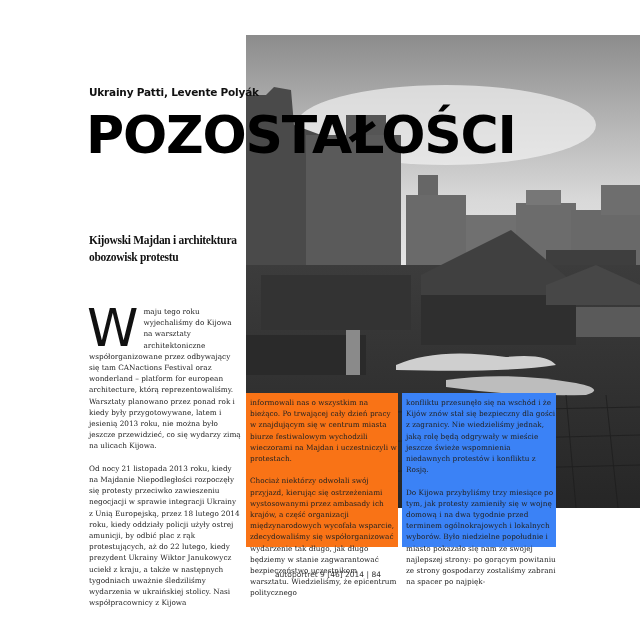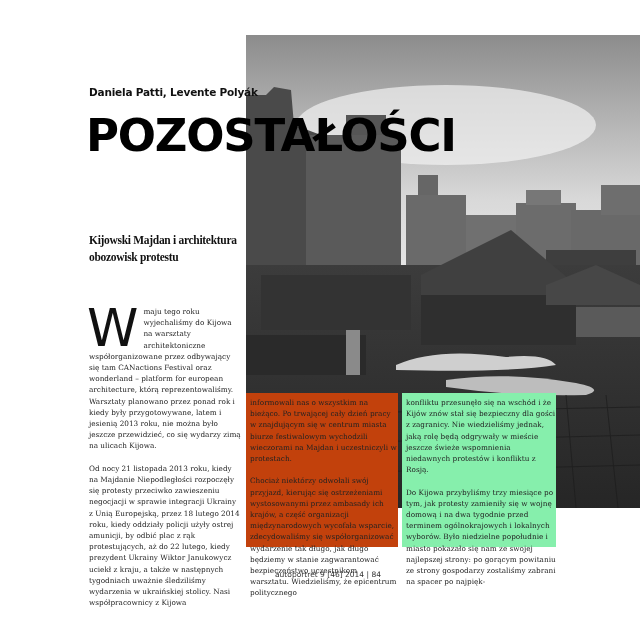--- a/index.html
+++ b/index.html
@@ -1,28 +1,28 @@
 <!DOCTYPE html>
 <html><head>
 <meta charset="utf-8">
 <style>
   html, body { margin:0; padding:0; }
   body { width:640px; height:640px; background:#ffffff; position:relative; overflow:hidden; font-family:"DejaVu Serif", serif; color:#1a1a1a; }
   .photo { position:absolute; left:246px; top:35px; width:394px; height:473px; overflow:hidden; background:#3a3a3a; }
   .photo svg { display:block; }
   .authors { position:absolute; left:89px; top:86px; font-family:"DejaVu Sans", sans-serif; font-weight:bold; font-size:10.5px; color:#111; letter-spacing:-0.2px; }
-  .title { position:absolute; left:86px; top:110px; font-family:"DejaVu Sans", sans-serif; font-weight:bold; font-size:45px; line-height:51px; color:#000; letter-spacing:-1.2px; z-index:3; }
+  .title { position:absolute; left:86px; top:110px; font-family:"DejaVu Sans", sans-serif; font-weight:bold; font-size:52px; line-height:51px; color:#000; letter-spacing:-1.2px; z-index:3; }
   .title div { white-space:nowrap; }
   .subtitle { position:absolute; left:89px; top:232px; width:160px; font-family:Liberation Serif, serif; font-weight:bold; font-size:11.5px; line-height:17px; color:#111; letter-spacing:-0.3px; }
   .col { position:absolute; font-size:7.3px; line-height:11.2px; color:#222; text-align:left; }
   .col p { margin:0 0 11.2px 0; }
   .col1 { left:89px; top:306px; width:152px; }
   .dropcap { float:left; font-family:"DejaVu Sans", sans-serif; font-weight:normal; font-size:52px; line-height:42px; margin:1px 5px 0 -2px; color:#111; }
-  .col2 { left:246px; top:393px; width:148px; background:#c2410c; padding:4px 0 0 4px; height:150px; z-index:2; }
-  .col3 { left:402px; top:393px; width:150px; background:#86efac; padding:4px 0 0 4px; height:150px; z-index:2; }
+  .col2 { left:246px; top:393px; width:148px; background:#f97316; padding:4px 0 0 4px; height:150px; z-index:2; }
+  .col3 { left:402px; top:393px; width:150px; background:#3b82f6; padding:4px 0 0 4px; height:150px; z-index:2; }
   .footer { position:absolute; left:275px; top:570px; font-family:"DejaVu Sans", sans-serif; font-size:7.5px; color:#333; }
 </style>
 </head>
 <body>
 
 <div class="photo">
   <svg width="394" height="473" viewBox="0 0 394 473" xmlns="http://www.w3.org/2000/svg">
     <defs>
       <linearGradient id="sky" x1="0" y1="0" x2="0" y2="1">
         <stop offset="0" stop-color="#8c8c8c"></stop>
@@ -68,21 +68,21 @@
     <g stroke="#1e1e1e" stroke-width="1" opacity="0.8">
       <line x1="0" y1="380" x2="394" y2="372"></line>
       <line x1="0" y1="410" x2="394" y2="400"></line>
       <line x1="0" y1="440" x2="394" y2="430"></line>
       <line x1="320" y1="360" x2="330" y2="473"></line>
       <line x1="360" y1="360" x2="372" y2="473"></line>
     </g>
   </svg>
 </div>
 
-<div class="authors">Daniela Patti, Levente Polyák</div>
+<div class="authors">Ukrainy Patti, Levente Polyák</div>
 
 <div class="title">
   <div>POZOSTAŁOŚCI</div>
 </div>
 
 <div class="subtitle">Kijowski Majdan i architektura obozowisk protestu</div>
 
 <div class="col col1">
   <p><span class="dropcap">W</span><span>maju tego roku wyjechaliśmy do Kijowa na warsztaty architektoniczne współorganizowane przez odbywający się tam CANactions Festival oraz wonderland – platform for european architecture, którą reprezentowaliśmy. Warsztaty planowano przez ponad rok i kiedy były przygotowywane, latem i jesienią 2013 roku, nie można było jeszcze przewidzieć, co się wydarzy zimą na ulicach Kijowa.</span></p>
   <p>Od nocy 21 listopada 2013 roku, kiedy na Majdanie Niepodległości rozpoczęły się protesty przeciwko zawieszeniu negocjacji w sprawie integracji Ukrainy z Unią Europejską, przez 18 lutego 2014 roku, kiedy oddziały policji użyły ostrej amunicji, by odbić plac z rąk protestujących, aż do 22 lutego, kiedy prezydent Ukrainy Wiktor Janukowycz uciekł z kraju, a także w następnych tygodniach uważnie śledziliśmy wydarzenia w ukraińskiej stolicy. Nasi współpracownicy z Kijowa</p>

